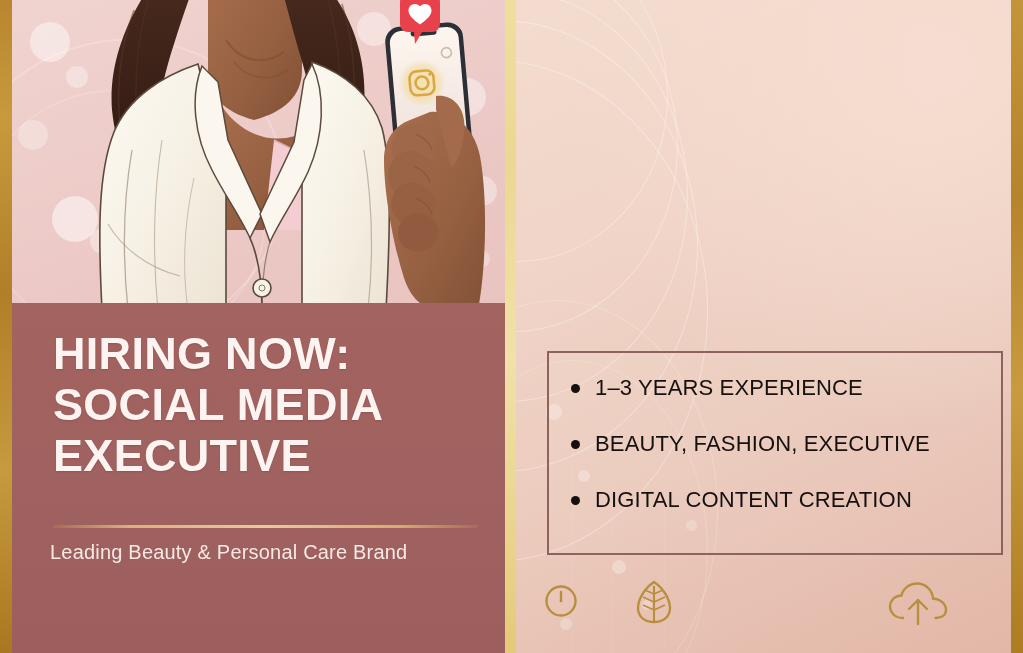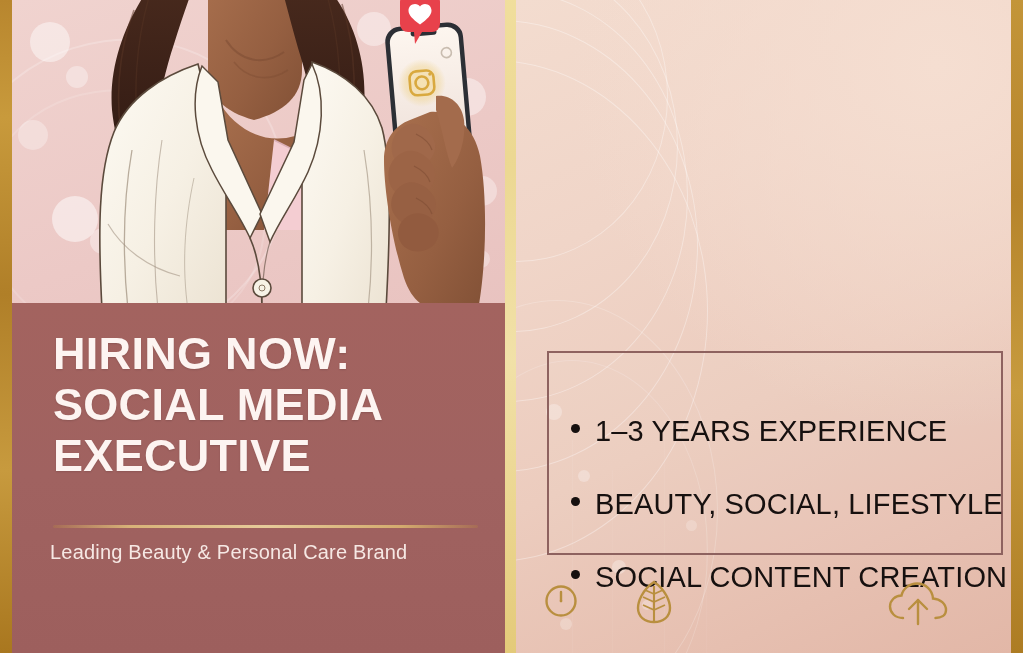--- a/index.html
+++ b/index.html
@@ -111,25 +111,24 @@
     background:rgba(255,255,255,.045);
   }
   .req-list{
     position:absolute;left:18px;top:22px;width:425px;
     list-style:none;margin:0;padding:0;
   }
   .req-list li{
     position:relative;
     padding-left:28px;
     color:#16100f;
-    font-size:29px;
+    font-size:22px;
     letter-spacing:.15px;
     margin-bottom:30px;
     white-space:nowrap;
-    margin-top:40px;
   }
   .req-list li:last-child{margin-bottom:0;}
   .req-list li::before{
     content:"";
     position:absolute;left:4px;top:9px;
     width:9px;height:9px;border-radius:50%;
     background:#16100f;
   }
 
   .icon-row{
@@ -315,22 +314,22 @@
     <div class="bokeh" style="left:62px;top:470px;width:12px;height:12px;opacity:.28;"></div>
     <div class="bokeh" style="left:96px;top:560px;width:14px;height:14px;opacity:.3;"></div>
     <div class="bokeh" style="left:126px;top:600px;width:10px;height:10px;opacity:.26;"></div>
     <div class="bokeh" style="left:44px;top:618px;width:12px;height:12px;opacity:.24;"></div>
     <div class="bokeh" style="left:170px;top:520px;width:11px;height:11px;opacity:.22;"></div>
 
 
     <div class="req-box">
       <ul class="req-list">
         <li>1–3 YEARS EXPERIENCE</li>
-        <li>BEAUTY, SOCIAL, LIFESTYLE</li>
-        <li>SOCIAL CONTENT CREATION</li>
+        <li>BEAUTY, FASHION, EXECUTIVE</li>
+        <li>DIGITAL CONTENT CREATION</li>
       </ul>
     </div>
 
     <div class="icon-row">
 
       <span class="ic" style="left:28px;top:6px;">
         <svg width="34" height="34" viewBox="0 0 34 34">
           <circle cx="17" cy="17" r="14.5" fill="none" stroke="#b98f3f" stroke-width="2.4"></circle>
           <line x1="17" y1="17" x2="17" y2="8" stroke="#b98f3f" stroke-width="2.4" stroke-linecap="round"></line>
           <circle cx="17" cy="17" r="1.3" fill="#b98f3f"></circle>

